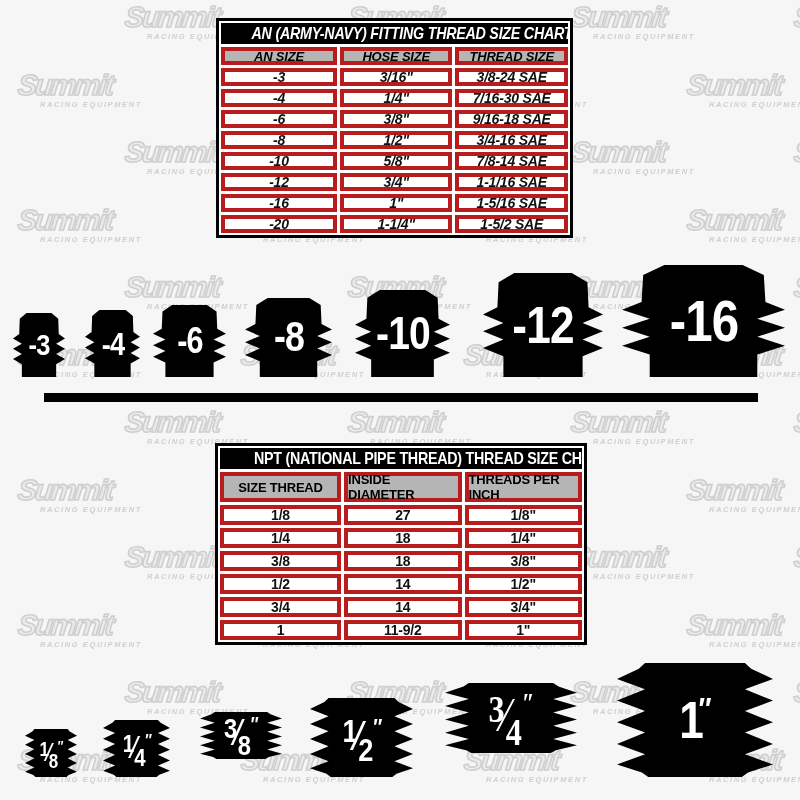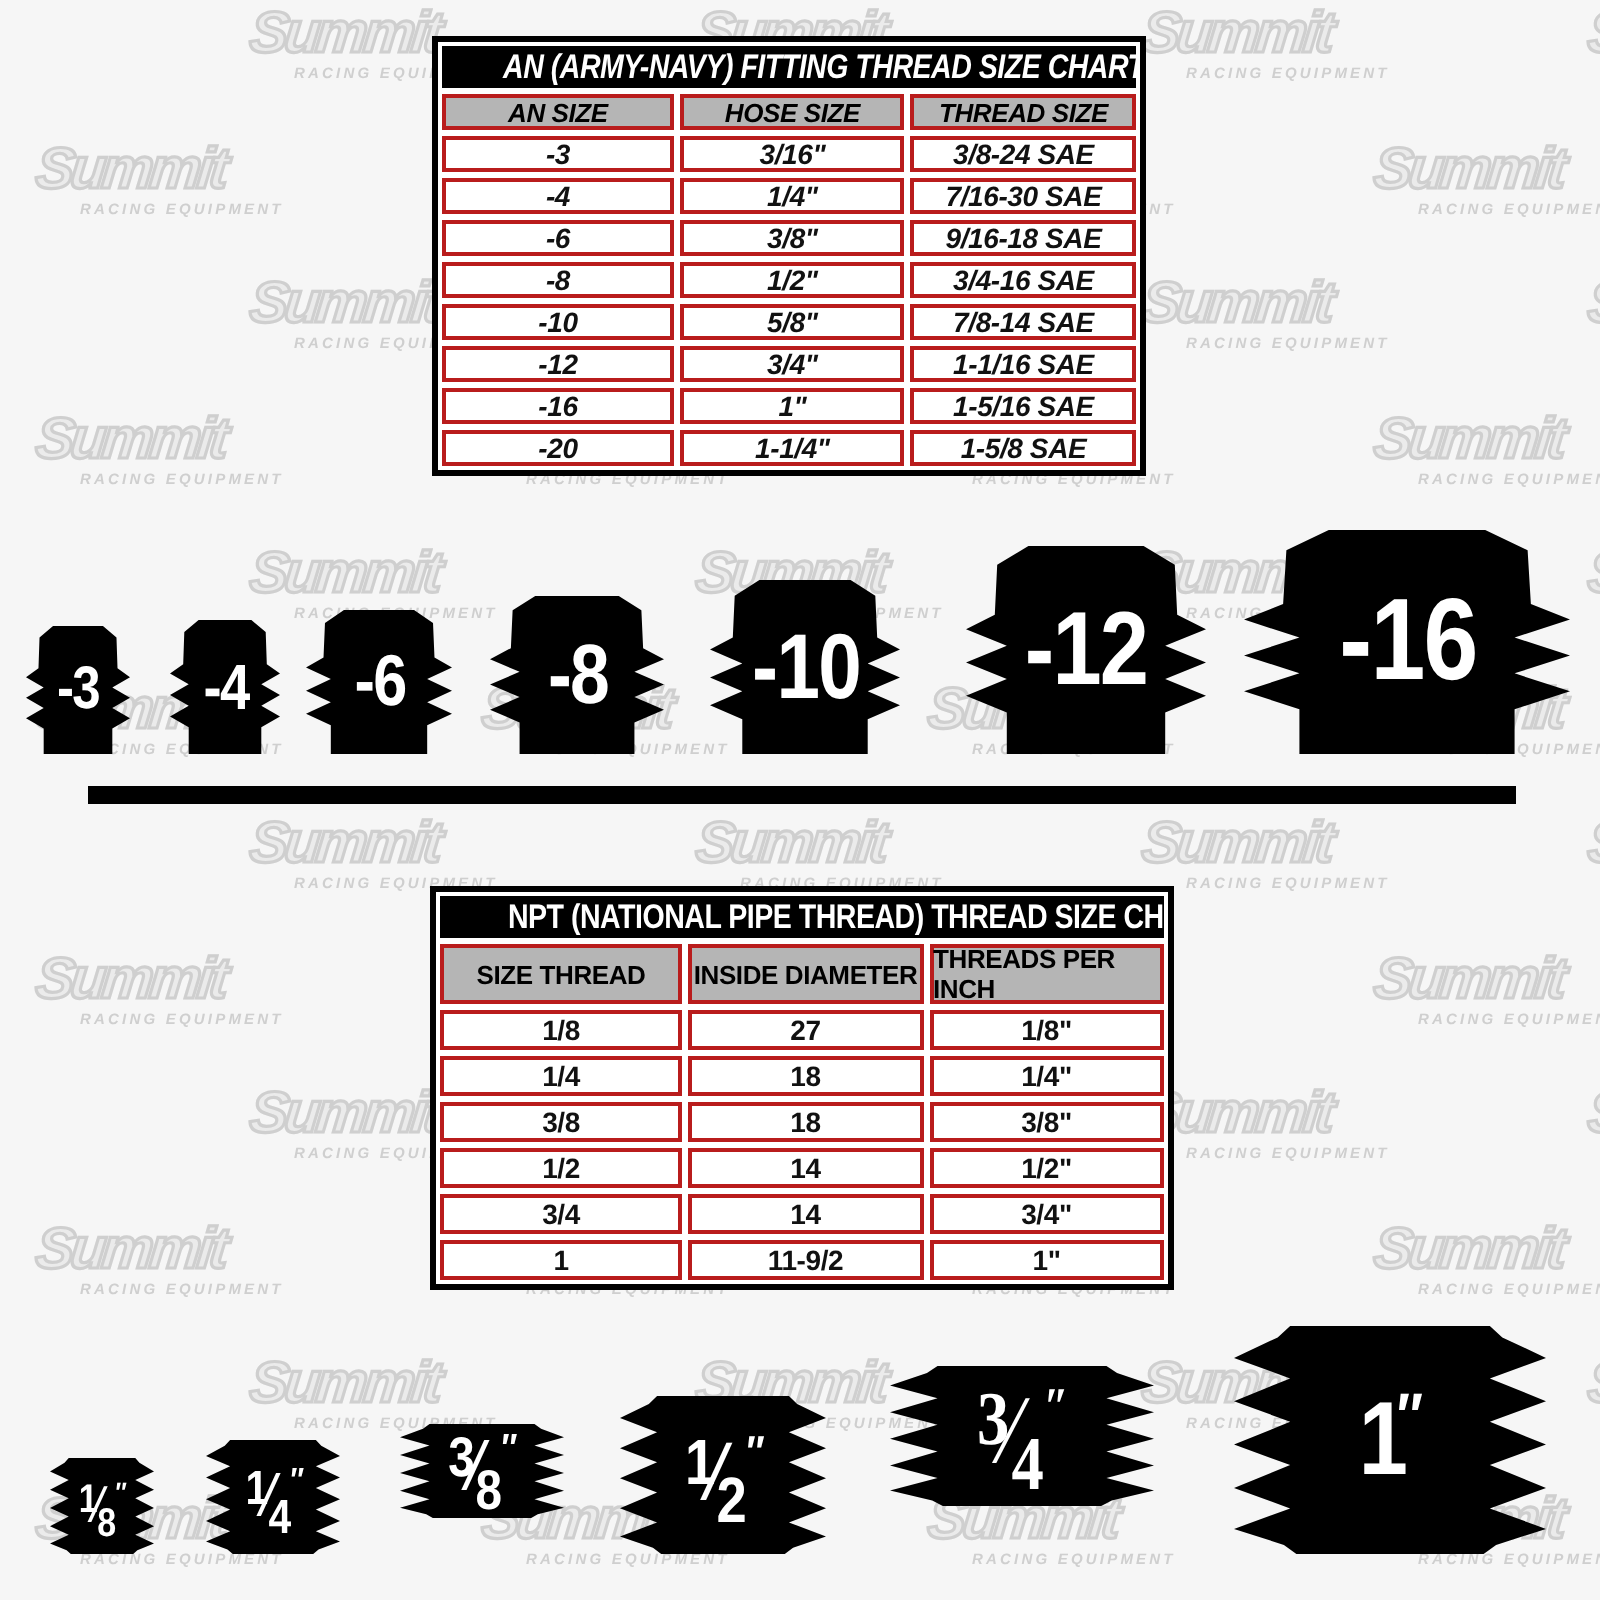--- a/index.html
+++ b/index.html
@@ -37,21 +37,21 @@
     position:absolute;z-index:2;box-sizing:border-box;
     background:#fff;border:3px solid #000;padding:2px;
   }
   .tbl-title{
     background:#000;color:#fff;text-align:center;font-weight:bold;
     height:21px;line-height:22px;font-size:17px;white-space:nowrap;overflow:hidden;
   }
   .condense{display:inline-block;transform:scaleX(.84);transform-origin:center;letter-spacing:-.3px;white-space:nowrap;}
   .tbl-head,.trow{display:grid;grid-template-columns:34fr 33fr 33fr;gap:3px;margin-top:3px;}
   .cell{
-    box-sizing:border-box;border:2px solid #b91c1c;background:#fff;
+    box-sizing:border-box;border:4px solid #b91c1c;background:#fff;
     display:flex;align-items:center;justify-content:center;
     font-weight:bold;color:#111;letter-spacing:-.2px;
   }
   .hcell{background:#b5b5b5;color:#000;}
   #an-table{left:216px;top:18px;width:357px;font-style:italic;}
   #an-table .cell{height:18px;font-size:14px;}
   #an-table .hcell{font-size:13px;}
   #npt-table{left:215px;top:443px;width:372px;}
   #npt-table .cell{height:20px;font-size:14px;}
   #npt-table .hcell{height:30px;font-size:13px;}
@@ -312,21 +312,21 @@
           <div class="cell">1-1/16 SAE</div>
         </div>
         <div class="trow">
           <div class="cell">-16</div>
           <div class="cell">1"</div>
           <div class="cell">1-5/16 SAE</div>
         </div>
         <div class="trow">
           <div class="cell">-20</div>
           <div class="cell">1-1/4"</div>
-          <div class="cell">1-5/8 SAE</div>
+          <div class="cell">1-5/2 SAE</div>
         </div>
       </div>
   </div>
 
   <div id="fittings-an">
       <div class="fit" style="left: 13px; top: 313px; width: 52px; height: 64px;">
         <svg viewBox="0 0 100 100" preserveAspectRatio="none">
           <use href="#an-shape" xlink:href="#an-shape"></use>
         </svg>
         <span class="fit-label" style="font-size: 30px;">-3</span>

